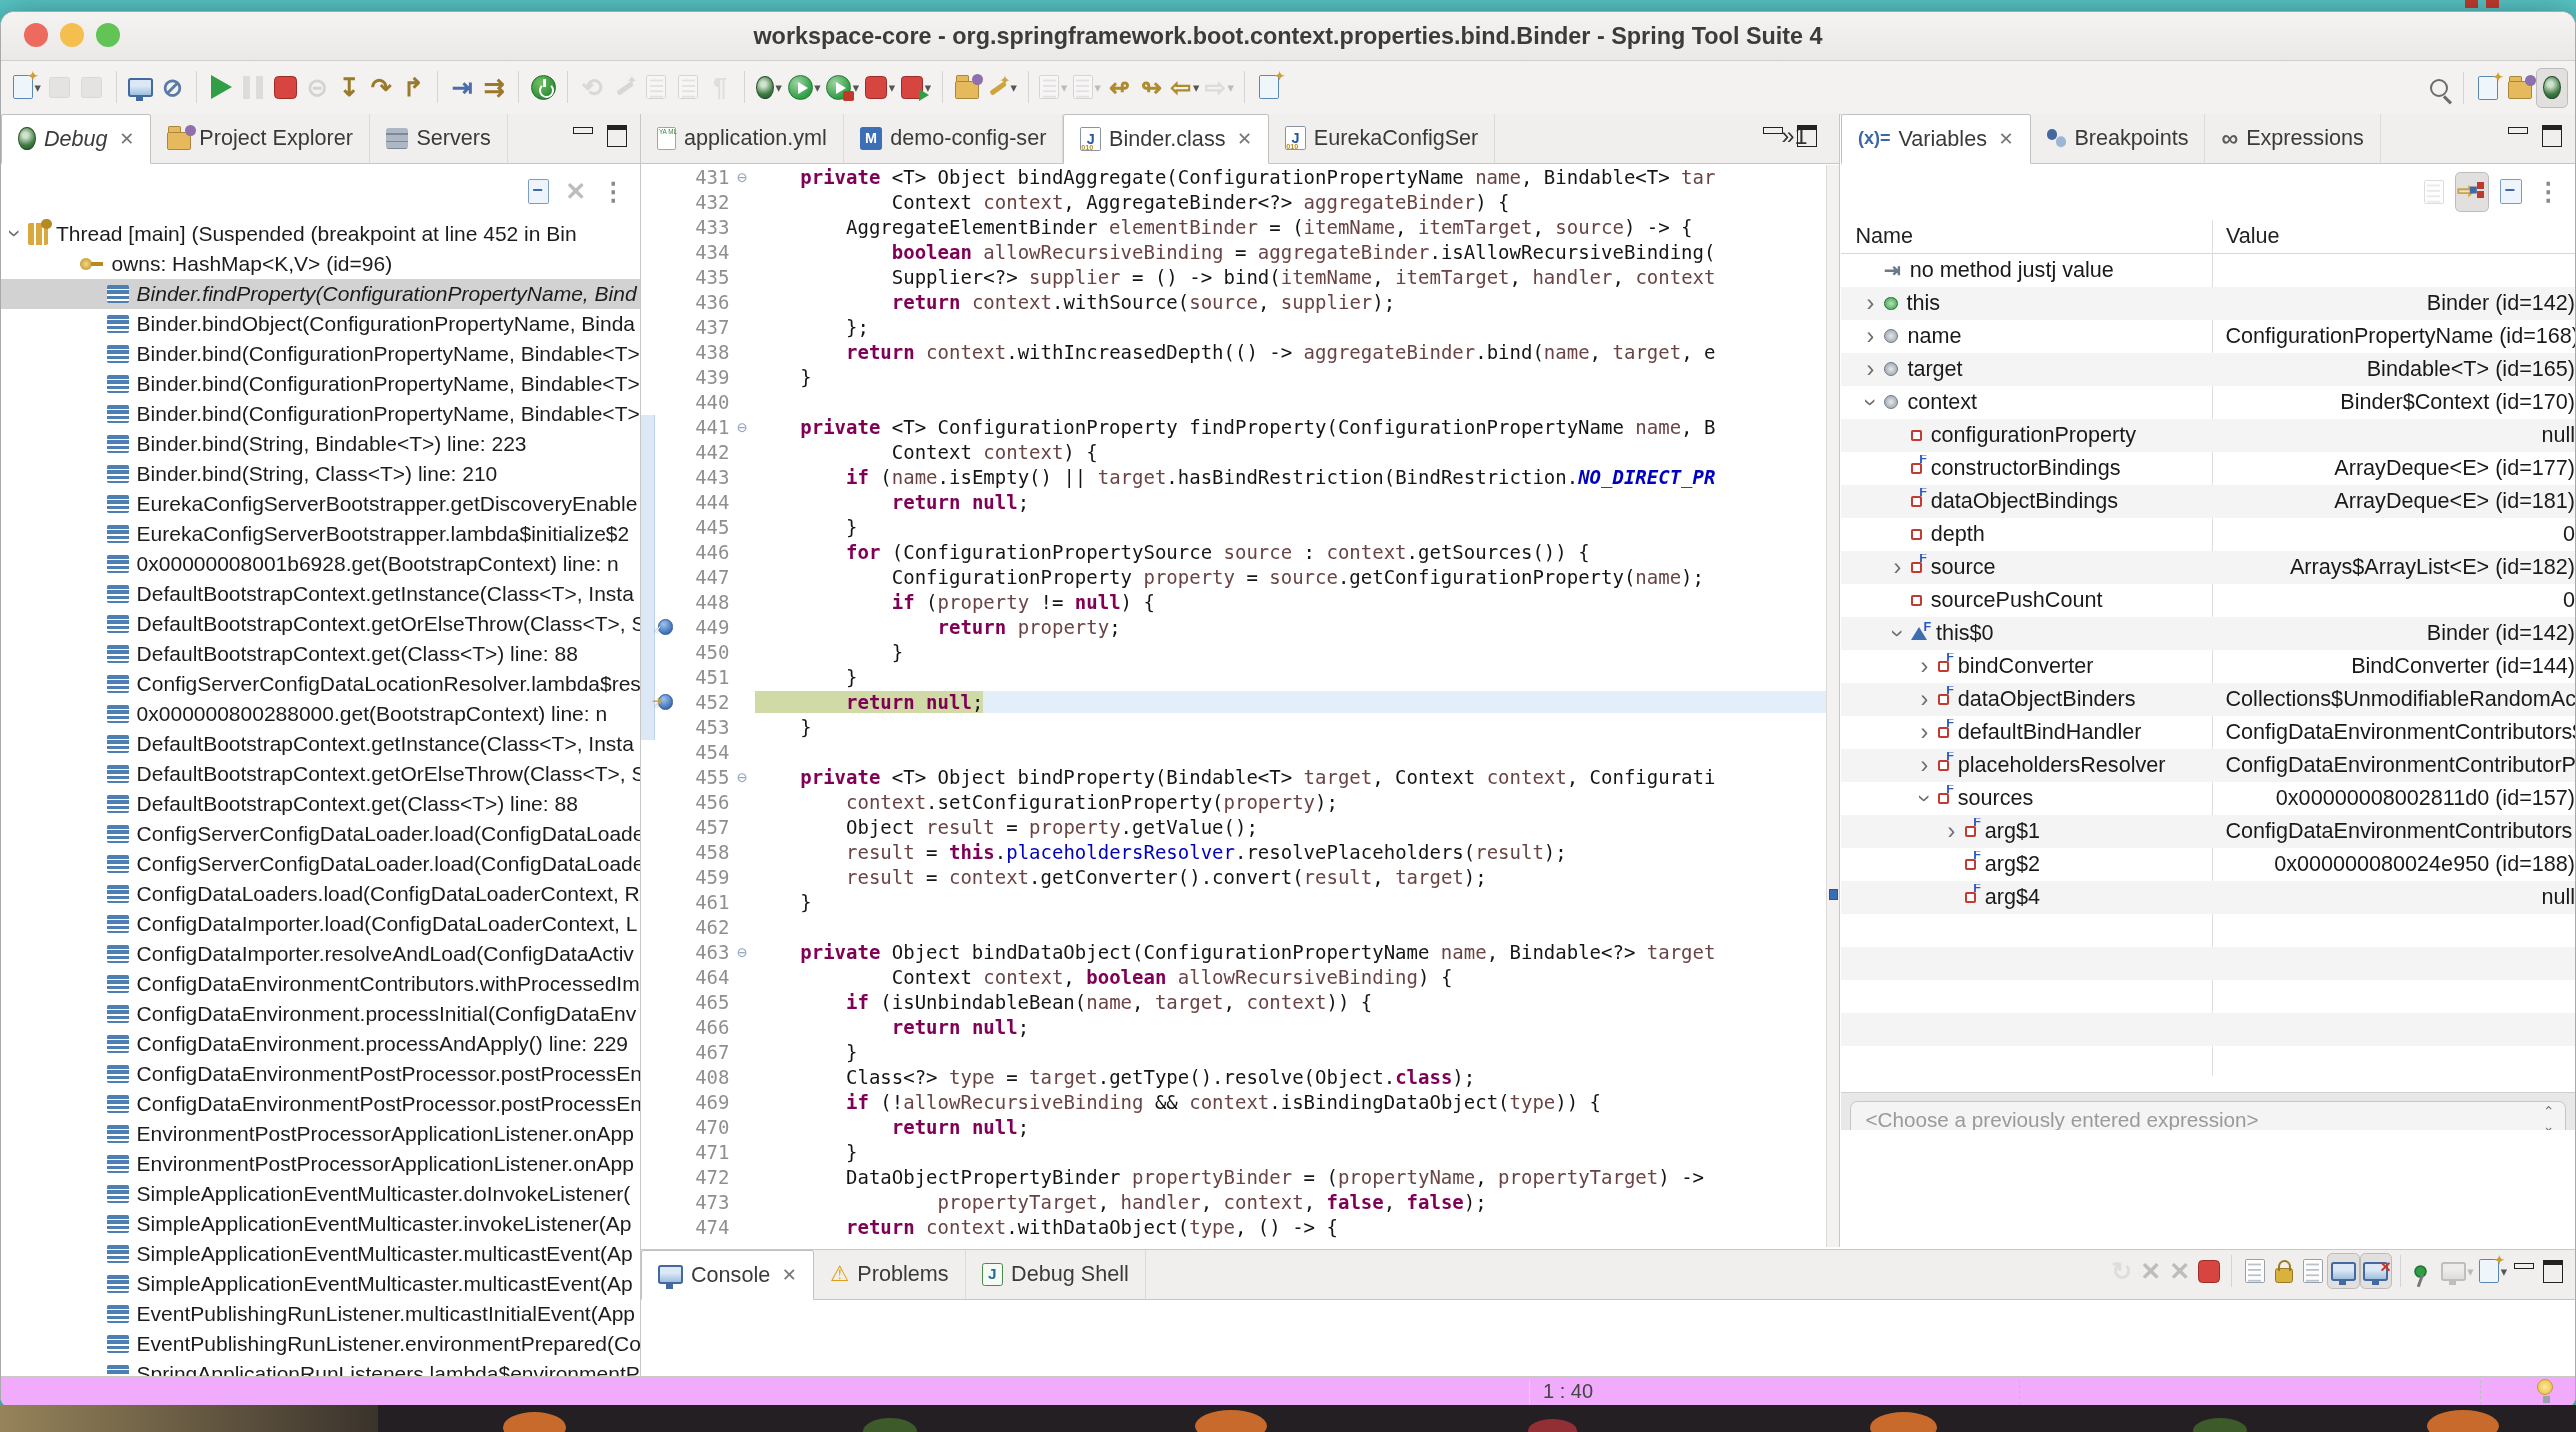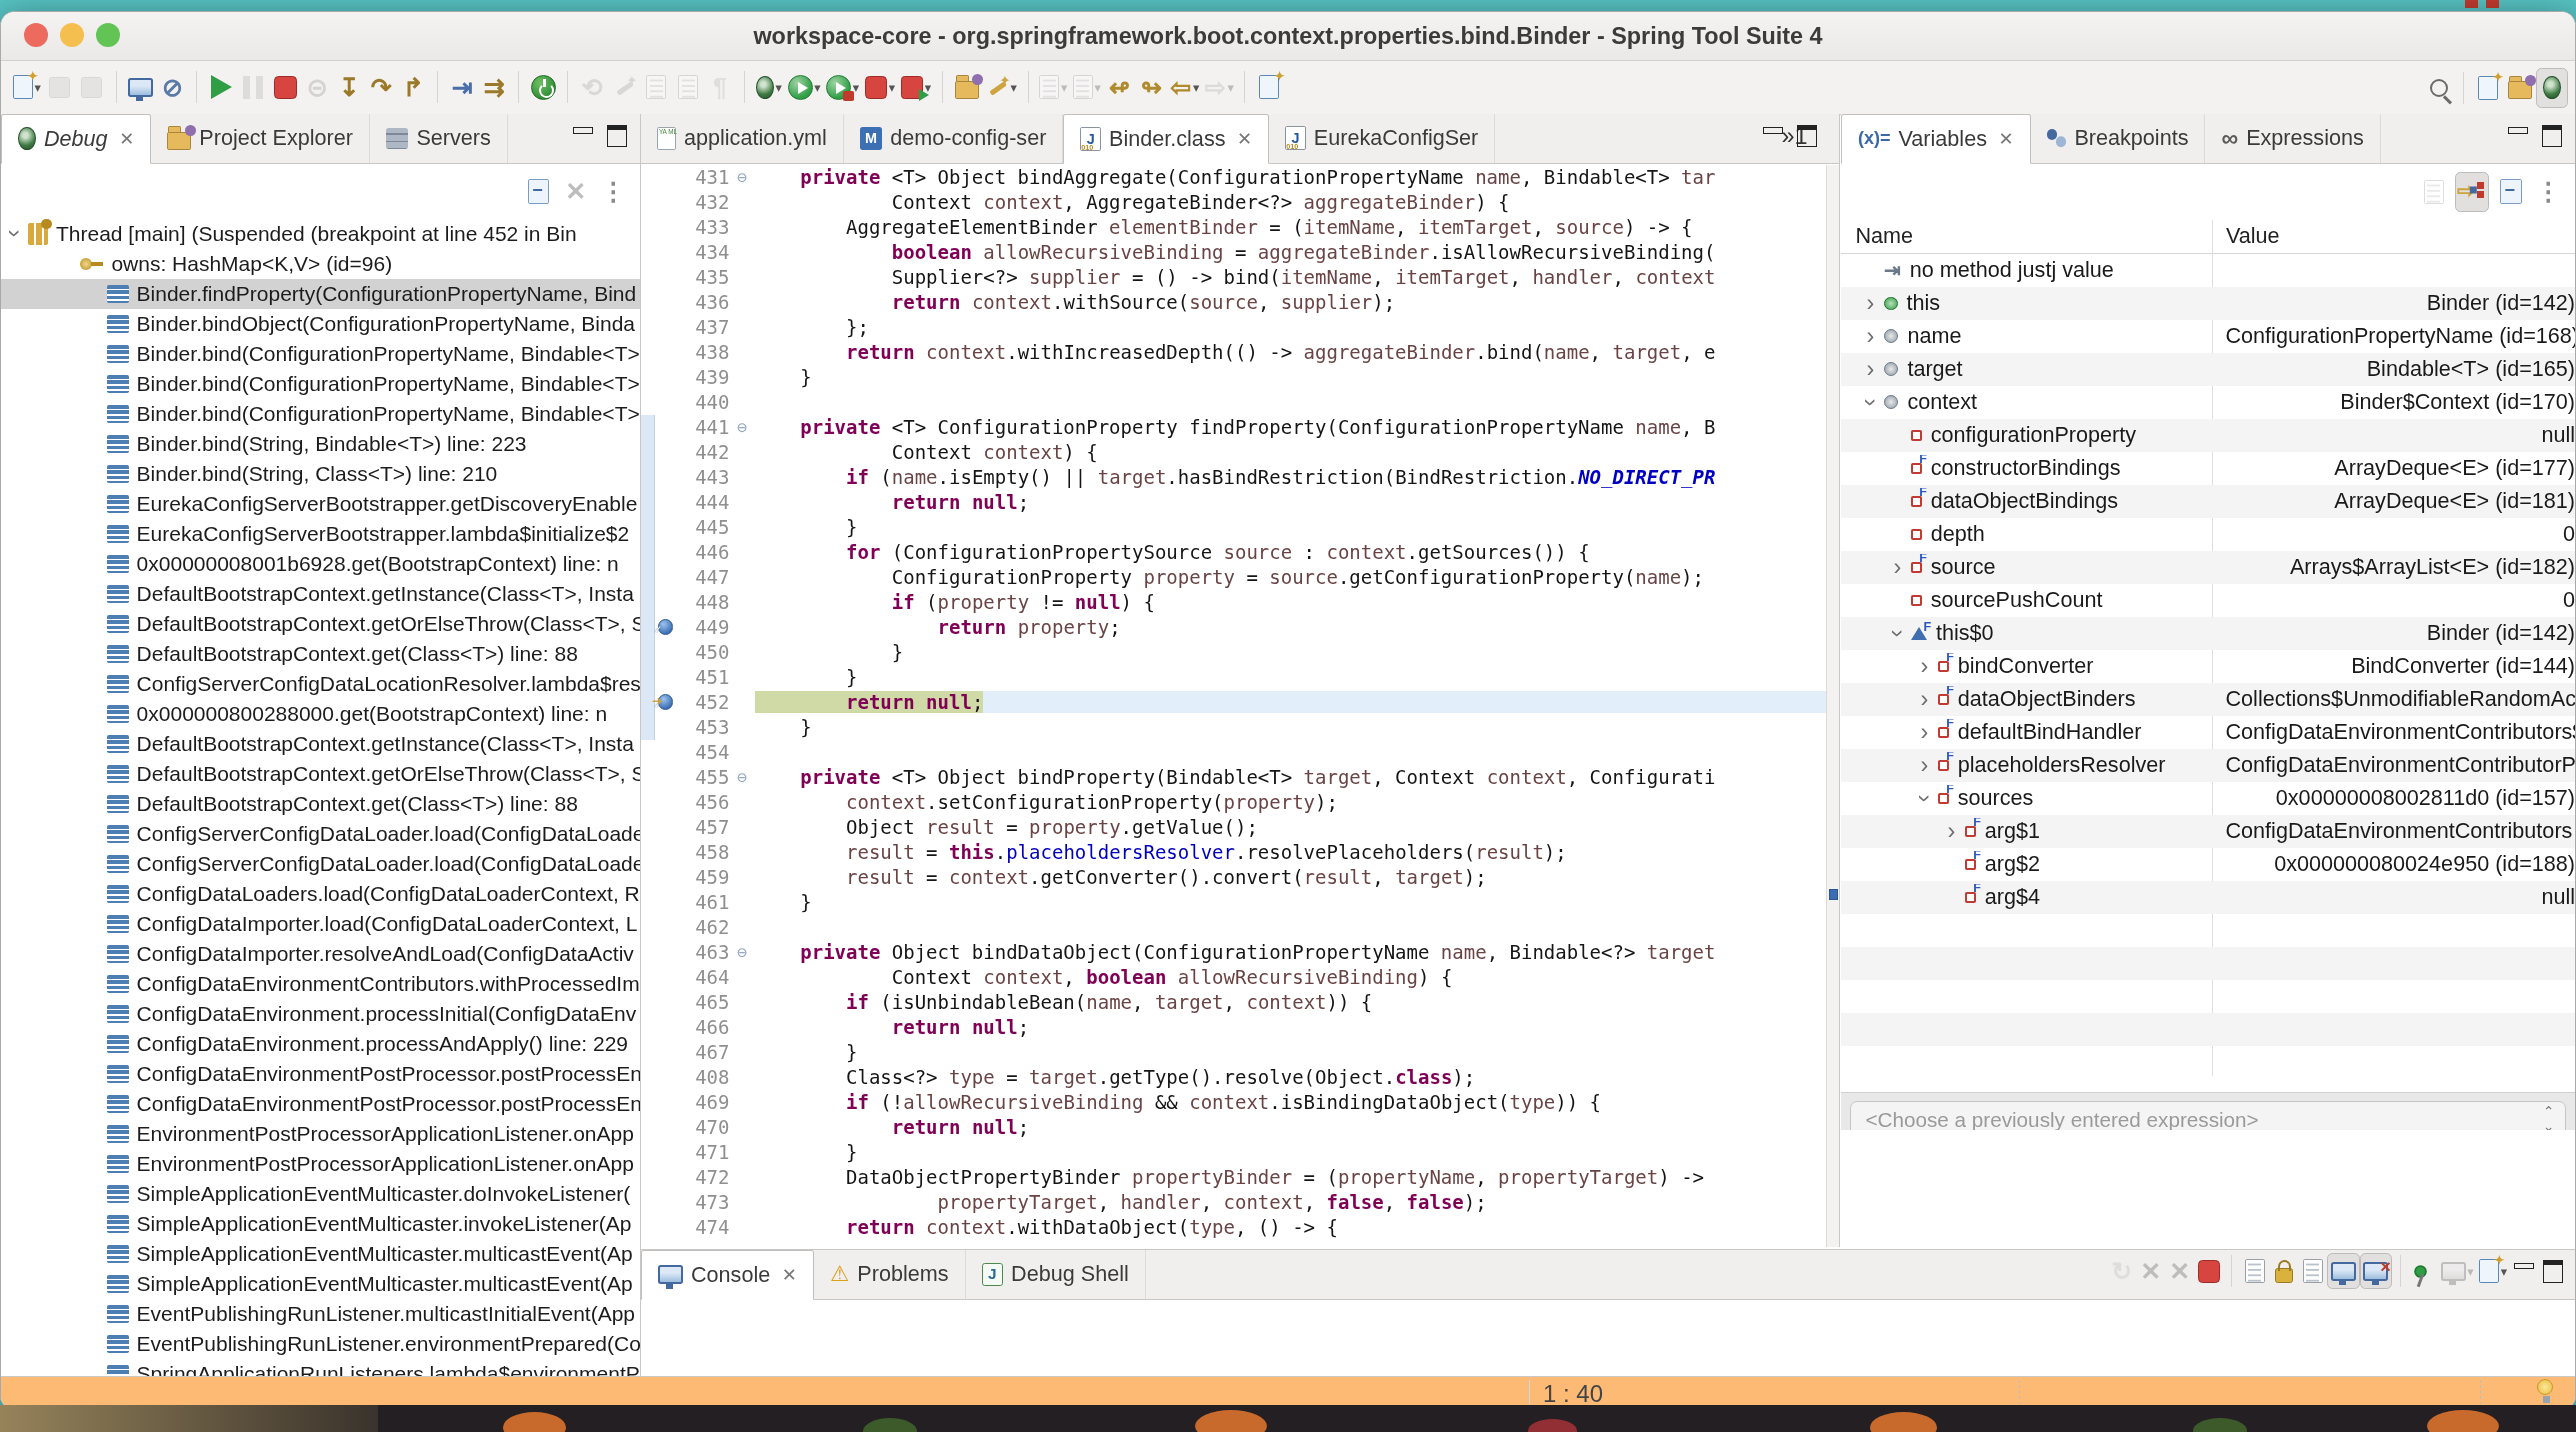--- a/index.html
+++ b/index.html
@@ -87,21 +87,21 @@
   .tab { display:flex; align-items:center; gap:8px; padding:0 16px; font-size:21.6px; color:#3a3a3a; border-right:0.9px solid #dddbda; white-space:nowrap; }
   .tab.active { background:#fff; border:0.9px solid #c2c0bf; border-bottom:0.9px solid #fff; border-radius:2.7px 2.7px 0 0; margin-bottom:-0.9px; }
   .tab .close { font-size:18px; color:#777; margin-left:3.6px; }
   .tab.italic .lbl { font-style:italic; }
   .mm { position:absolute; top:10.8px; display:flex; gap:14.4px; align-items:center; }
   .viewbar { position:absolute; left:0; right:0; top:51px; height:54px; background:#fff; display:flex; justify-content:flex-end; align-items:center; padding-right:10.8px; gap:5.4px; }
   
   .left-panel { left:0; top:102px; width:640px; bottom:31px; border-right:0.9px solid #c9c7c6; overflow:hidden; }
   .tree { position:absolute; top:105px; left:0; right:0; bottom:0; overflow:hidden; }
   .drow { height:30px; display:flex; align-items:center; font-size:21px; color:#1c1c1c; white-space:nowrap; overflow:hidden; }
-  .drow.sel { background:#d2d2d2; }
+  .drow.sel { background:#d2d2d2;font-style:italic; }
   .ch { width:27px; text-align:center; font-size:23.4px; color:#6e6e6e; flex:none; }
   .ch.exp { transform:rotate(90deg); }
   .di-frame { flex:none; width:21.6px; height:18px; margin-right:8px; border-radius:1.8px;
               background:repeating-linear-gradient(#4d7fb5 0 3.6px,#fff 3.6px 5.4px); }
   .di-thread { flex:none; width:20px; height:21.6px; margin-right:8px; position:relative;
                background:repeating-linear-gradient(90deg,#d9a93d 0 6.3px,#fff 6.3px 8px); border-radius:1.8px; }
   .di-thread:after { content:""; position:absolute; right:-3.6px; top:-4.5px; width:10.8px; height:10.8px; border-radius:50%; background:#b78a1f; }
   .di-key { flex:none; width:23.4px; height:11.7px; margin-right:8px; position:relative; }
   .di-key:before { content:""; position:absolute; left:0; top:0; width:11.7px; height:11.7px; border-radius:50%; background:radial-gradient(#f2d98a,#b78a1f); }
   .di-key:after { content:""; position:absolute; left:10.8px; top:4.5px; width:12.6px; height:3.6px; background:#b78a1f; }
@@ -152,21 +152,21 @@
   .expcombo { position:absolute; left:9px; right:9px; top:8px; height:38px; background:#f4f4f4; border:0.9px solid #c6c6c6; border-radius:7.2px;
               font-size:20.7px; color:#9a9a9a; line-height:36px; padding-left:14.4px; }
   .expcombo .stepper { position:absolute; right:10.8px; top:3.6px; color:#7a7a7a; font-size:13.5px; line-height:14.4px; text-align:center; }
   .detail { position:absolute; left:0; right:0; bottom:0; height:117px; background:#fff; }
   
   .console-panel { left:640px; top:1237px; right:0; bottom:31px; border-top:0.9px solid #c9c7c6; }
   .console-toolbar { position:absolute; right:7.2px; top:3.6px; display:flex; align-items:center; }
   .console-toolbar .tbi { height:36px; min-width:29px; }
   .ctext-line { position:absolute; top:56px; left:3.6px; right:0; font-size:20px; color:#111; white-space:nowrap; overflow:hidden; }
   
-  .statusbar { position:absolute; left:0; right:0; bottom:0; height:31px; background:#fdba74; border-top:0.9px solid #cac8c7; font-size:24px; color:#444; }
+  .statusbar { position:absolute; left:0; right:0; bottom:0; height:31px; background:#f0abfc; border-top:0.9px solid #cac8c7; font-size:20px; color:#444; }
   .sb-sep { position:absolute; top:3.6px; width:0.9px; height:23.4px; background:#d8d8d8; }
   .sb-sep.dotted { background:repeating-linear-gradient(#bdbdbd 0 2.7px,transparent 2.7px 5.4px); }
   .sb-pos { position:absolute; left:1542px; top:3.6px; }
   .bulb { position:absolute; right:21.6px; top:2.7px; width:16px; height:16px; border-radius:50%; background:radial-gradient(#fbe89a,#e8bb3c); border:0.9px solid #c9972c; }
   .bulb:after { content:""; position:absolute; left:4.5px; top:15.3px; width:7.2px; height:7.2px; background:#9aa2ad; }
 </style>
 </head>
 <body>
 
 <div class="desktop">

